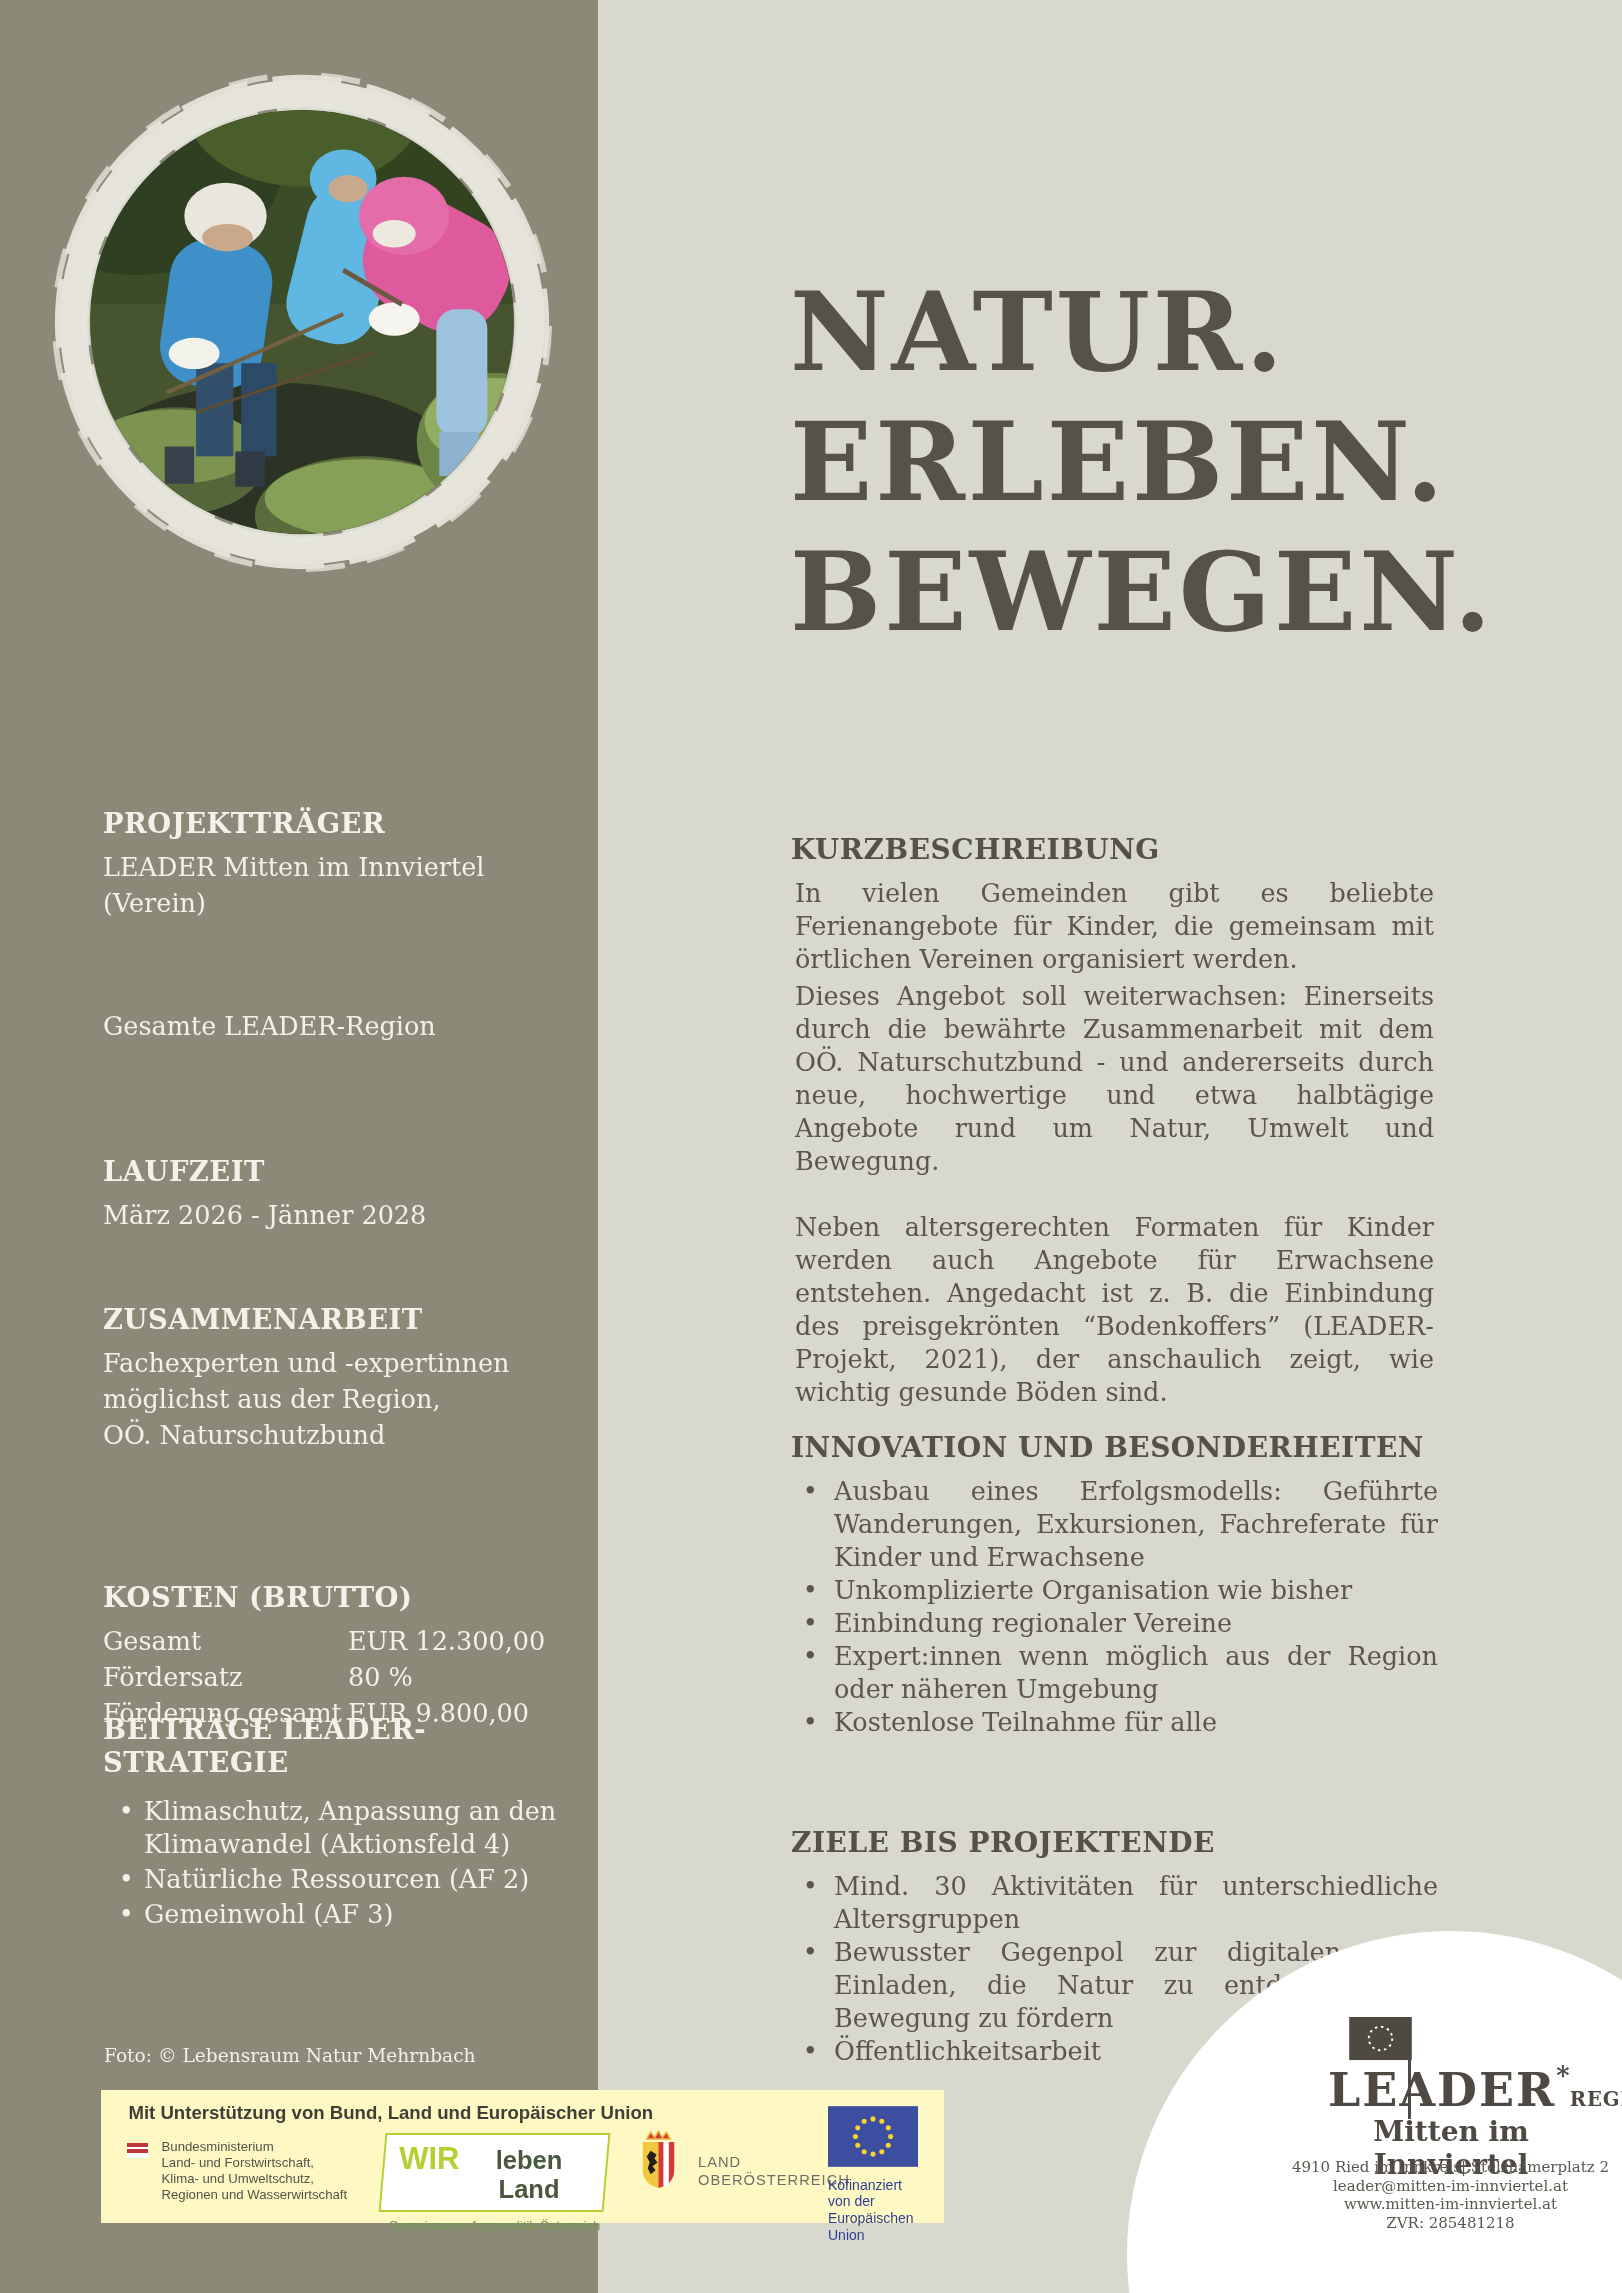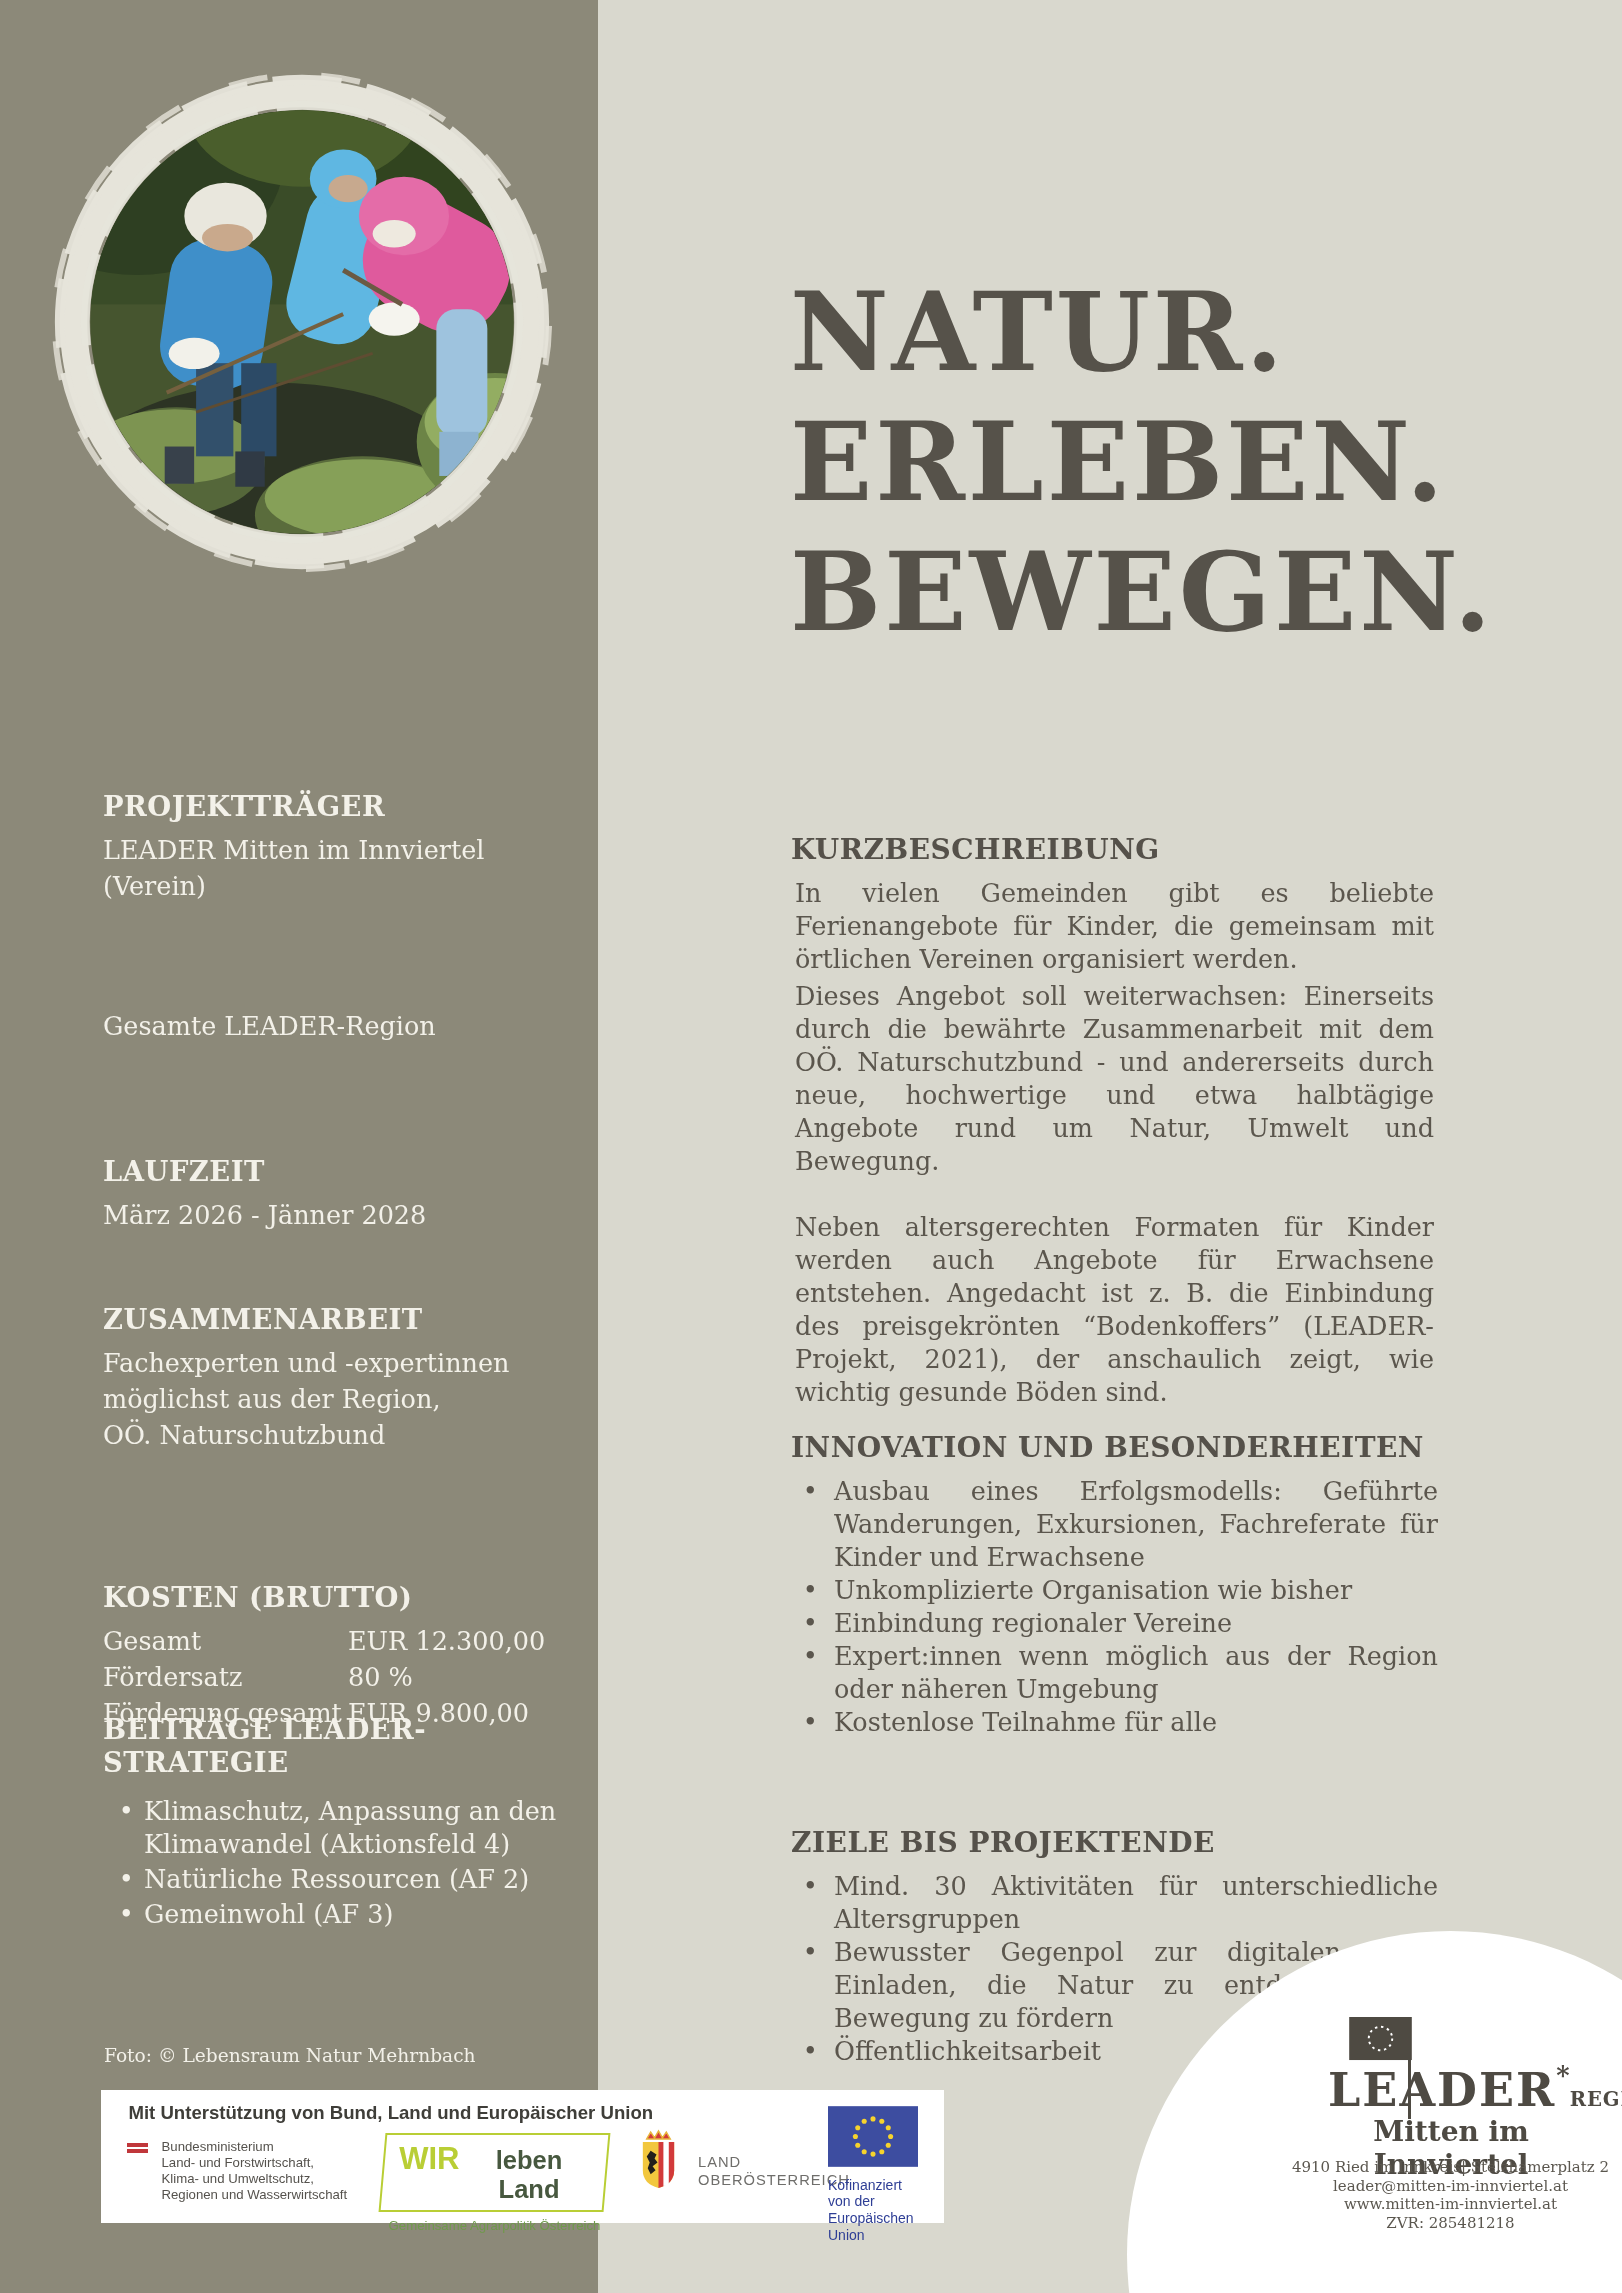--- a/index.html
+++ b/index.html
@@ -28,21 +28,21 @@
   .rcol{position:absolute;left:791px;top:832px;width:647px;color:#5b564d;}
   .rcol h3{margin:0 0 9.8px 0;color:#55514a;font-size:28px;line-height:35px;font-weight:bold;letter-spacing:0.5px;}
   .rcol p{margin:4px;font-size:25.5px;line-height:33px;text-align:justify;}
   .rcol p.gap-top{margin-top:33px;}
   .rcol h3.mt-innov{margin-top:21.6px;}
   .rcol h3.mt-ziele{margin-top:86px;}
   .rbullets{margin:0;padding:0;list-style:none;font-size:25.5px;line-height:33px;text-align:justify;}
   .rbullets li{position:relative;padding-left:43px;}
   .rbullets li::before{content:"\2022";position:absolute;left:11.8px;top:0;}
   
-  .footer-band{position:absolute;left:101px;top:2090px;width:843px;height:133px;background:#ffffff;
+  .footer-band{position:absolute;left:101px;top:2090px;width:843px;height:133px;background:#fef9c3;
                font-family:"Liberation Sans",sans-serif;}
   .support-line{position:absolute;left:27.4px;top:11.8px;font-size:18.6px;font-weight:bold;color:#3f3e39;}
   .bm-block{position:absolute;left:25.5px;top:49px;}
   .bm-flag{position:absolute;left:0;top:3.9px;width:21.6px;height:14.7px;
            background:linear-gradient(to bottom,#c0373b 0 26%,#ffffff 26% 40%,#c0373b 40% 66%,#ffffff 66% 100%);}
   .bm-text{margin-left:35px;font-size:13.2px;line-height:16px;color:#55524d;}
   .wir-block{position:absolute;left:281px;top:43px;width:225px;text-align:center;}
   .wir-box{display:inline-flex;align-items:baseline;gap:8.8px;border:2.9px solid #b9ce35;
            padding:5.9px 13.7px;transform:skewX(-5deg);background:#fff;}
   .wir-wir{font-size:31px;font-weight:bold;color:#b9ce35;transform:skewX(5deg);}
@@ -134,21 +134,21 @@
       </g>
     </svg>
   </div>
 
   <div class="title">
     <div>NATUR.</div>
     <div>ERLEBEN.</div>
     <div>BEWEGEN.</div>
   </div>
 
-  <div class="lsec" style="top:790px;">
+  <div class="lsec" style="top:807px;">
     <h3>PROJEKTTRÄGER</h3>
     <div class="line">LEADER Mitten im Innviertel</div>
     <div class="line">(Verein)</div>
   </div>
 
   <div class="lsec" style="top:1008px;">
     <div class="line">Gesamte LEADER-Region</div>
   </div>
 
   <div class="lsec" style="top:1155px;">

